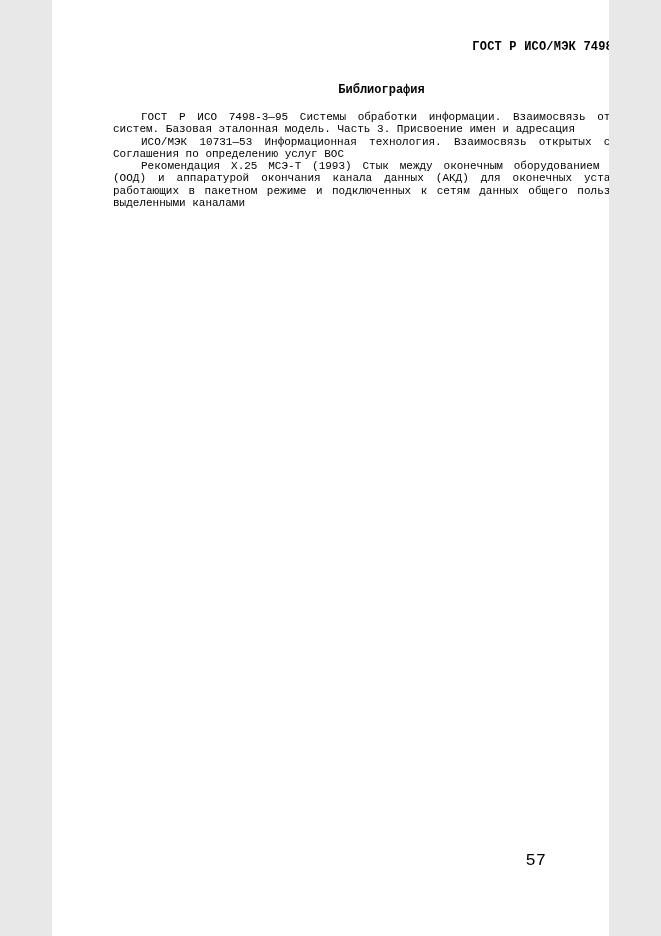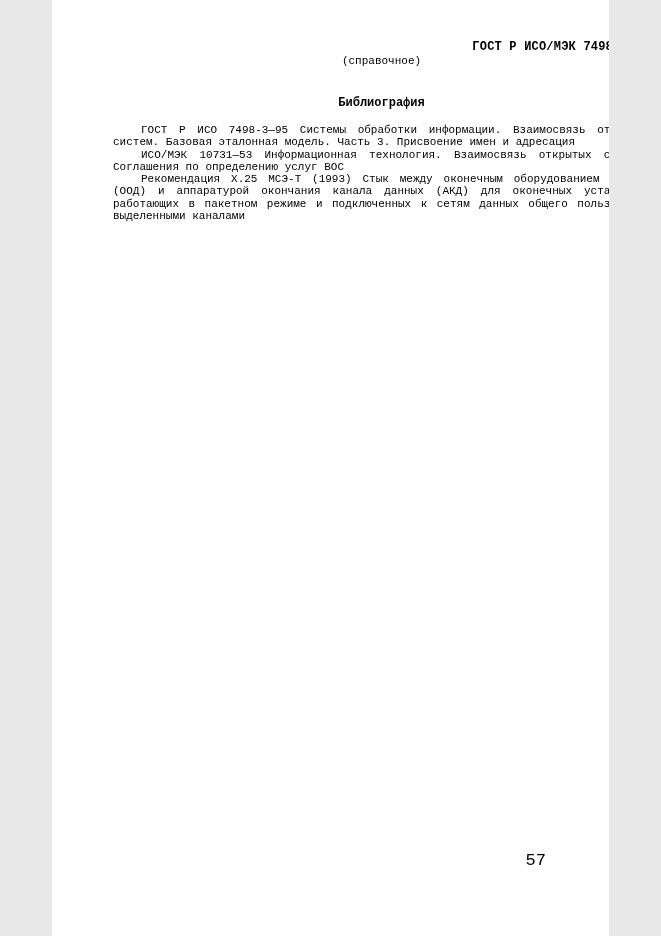--- a/index.html
+++ b/index.html
@@ -70,21 +70,20 @@
   }
 </style>
 </head>
 <body>
 
 <div class="page">
   <div class="content">
     <div class="doc-code">ГОСТ Р ИСО/МЭК 7498-1—99</div>
 
 
-    <div class="appendix-subtitle">(справочное)</div>
 
     <div class="section-title">Библиография</div>
 
     <div class="bibliography">
       <p>ГОСТ Р ИСО 7498-3—95 Системы обработки информации. Взаимосвязь открытых систем. Базовая эталонная модель. Часть 3. Присвоение имен и адресация</p>
       <p>ИСО/МЭК 10731—53 Информационная технология. Взаимосвязь открытых систем. Соглашения по определению услуг ВОС</p>
       <p>Рекомендация X.25 МСЭ-Т (1993) Стык между оконечным оборудованием данных (ООД) и аппаратурой окончания канала данных (АКД) для оконечных установок, работающих в пакетном режиме и подключенных к сетям данных общего пользования выделенными каналами</p>
     </div>
   </div>
 

